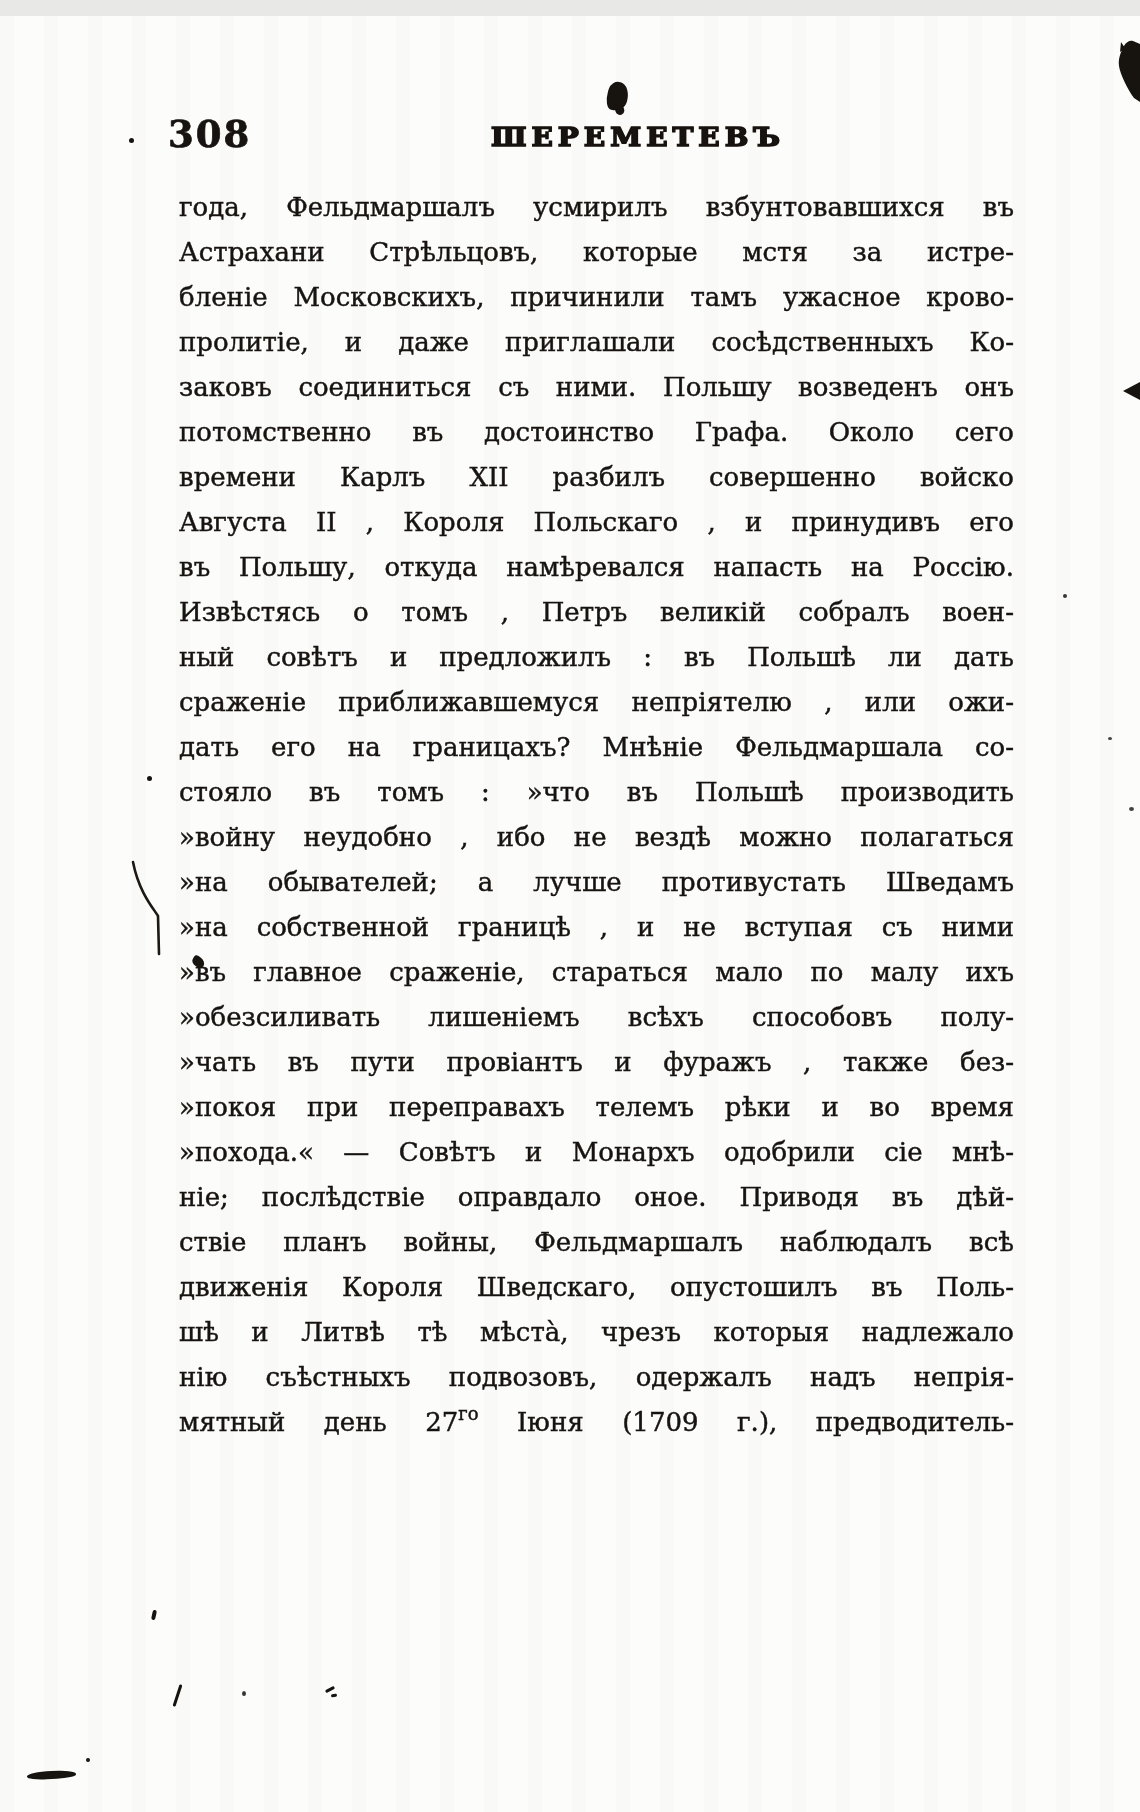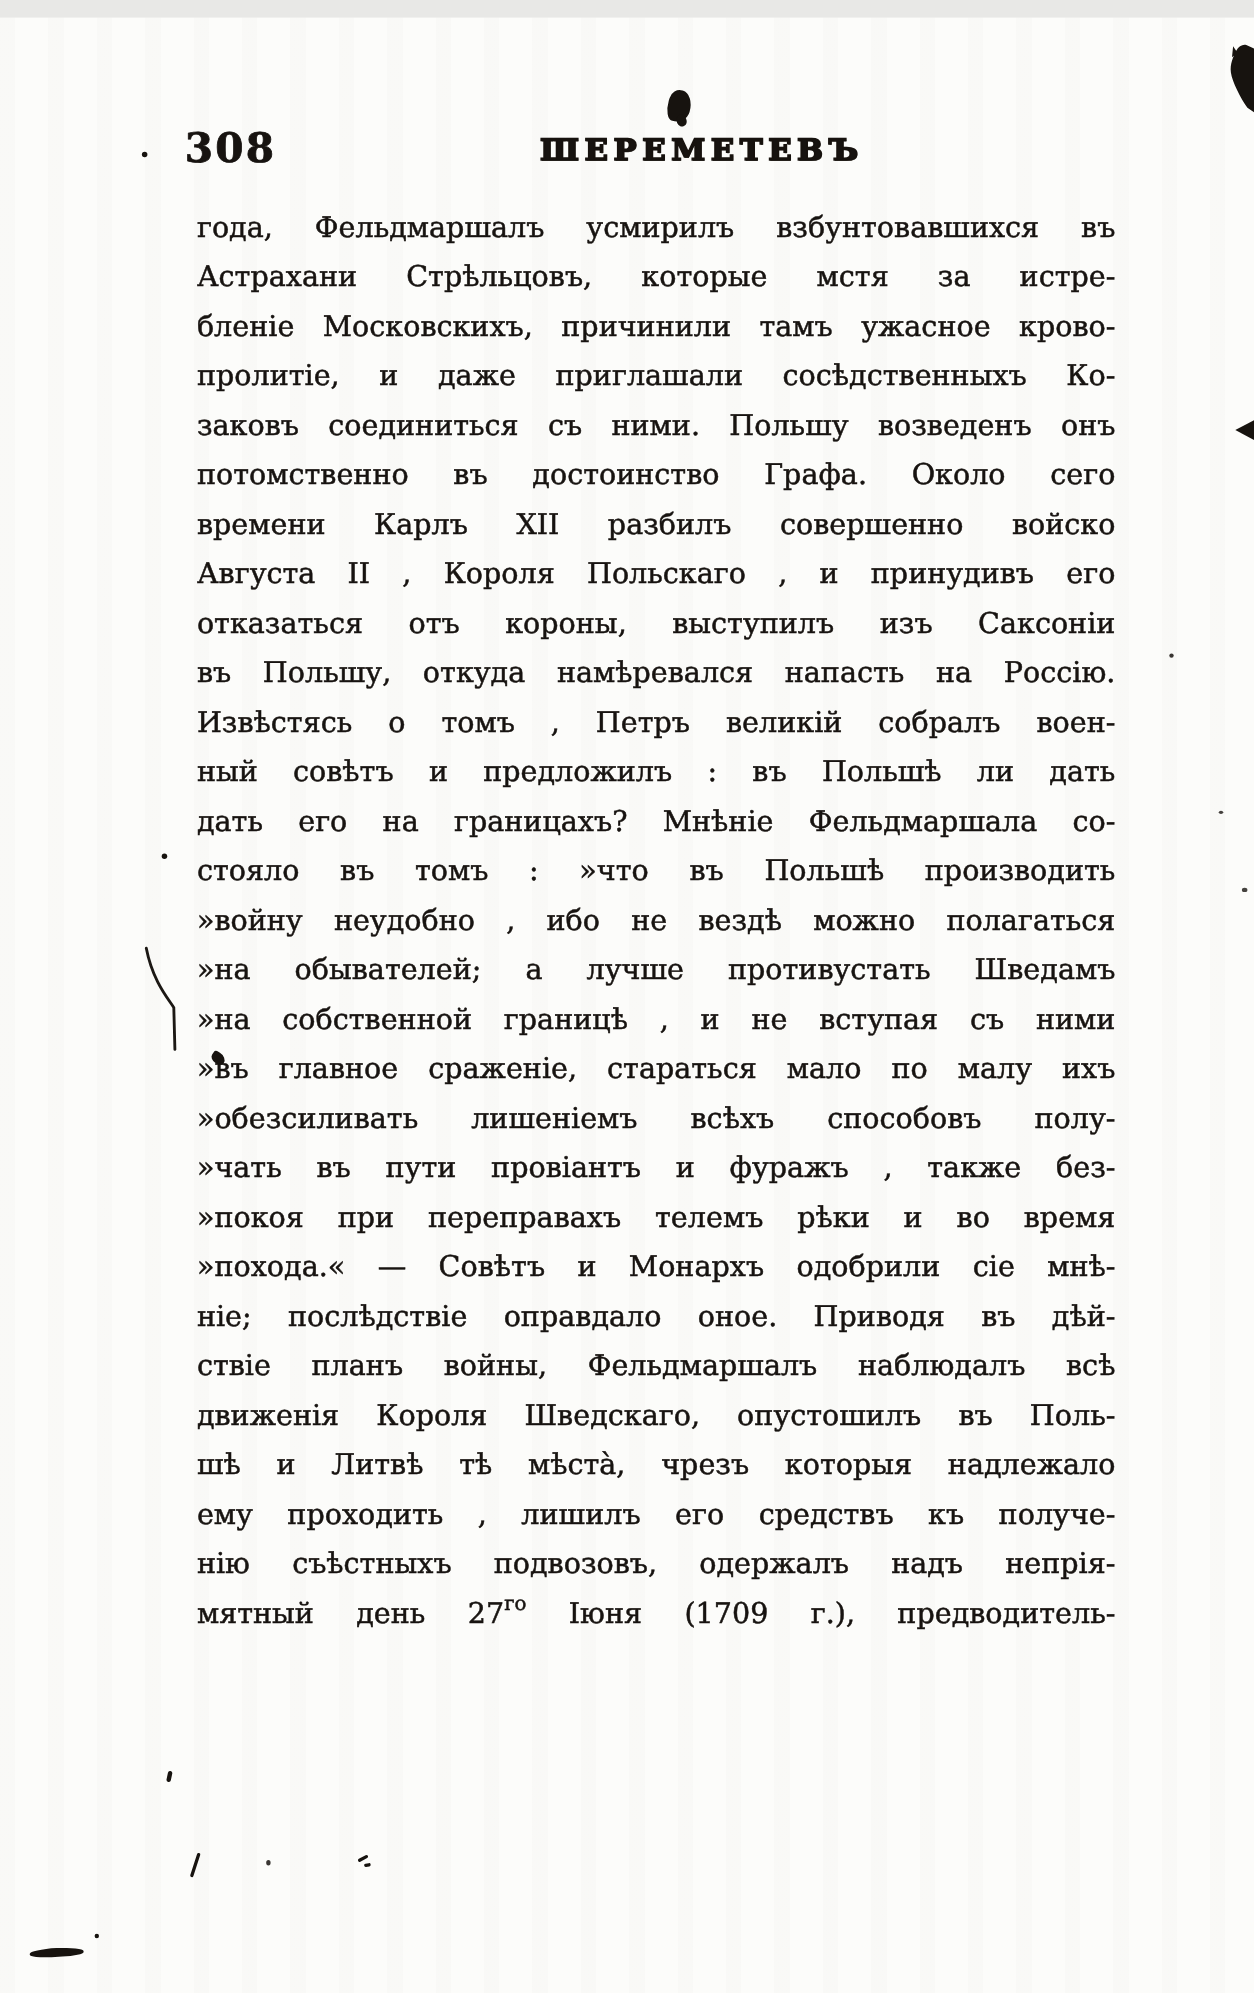--- a/index.html
+++ b/index.html
@@ -81,39 +81,38 @@
 
   <div class="body-text">
       <div class="line">года, Фельдмаршалъ усмирилъ взбунтовавшихся въ</div>
       <div class="line">Астрахани Стрѣльцовъ, которые мстя за истре-</div>
       <div class="line">бленіе Московскихъ, причинили тамъ ужасное крово-</div>
       <div class="line">пролитіе, и даже приглашали сосѣдственныхъ Ко-</div>
       <div class="line">заковъ соединиться съ ними. Польшу возведенъ онъ</div>
       <div class="line">потомственно въ достоинство Графа. Около сего</div>
       <div class="line">времени Карлъ XII разбилъ совершенно войско</div>
       <div class="line">Августа II , Короля Польскаго , и принудивъ его</div>
-      <div class="line">отказаться отъ короны, выступилъ изъ Саксоніи</div>
       <div class="line">въ Польшу, откуда намѣревался напасть на Россію.</div>
       <div class="line">Извѣстясь о томъ , Петръ великій собралъ воен-</div>
       <div class="line">ный совѣтъ и предложилъ : въ Польшѣ ли дать</div>
+      <div class="line">сраженіе приближавшемуся непріятелю , или ожи-</div>
       <div class="line">дать его на границахъ? Мнѣніе Фельдмаршала со-</div>
       <div class="line">стояло въ томъ : »что въ Польшѣ производить</div>
       <div class="line">»войну неудобно , ибо не вездѣ можно полагаться</div>
       <div class="line">»на обывателей; а лучше противустать Шведамъ</div>
       <div class="line">»на собственной границѣ , и не вступая съ ними</div>
       <div class="line">»въ главное сраженіе, стараться мало по малу ихъ</div>
       <div class="line">»обезсиливать лишеніемъ всѣхъ способовъ полу-</div>
       <div class="line">»чать въ пути провіантъ и фуражъ , также без-</div>
       <div class="line">»покоя при переправахъ телемъ рѣки и во время</div>
       <div class="line">»похода.« — Совѣтъ и Монархъ одобрили сіе мнѣ-</div>
       <div class="line">ніе; послѣдствіе оправдало оное. Приводя въ дѣй-</div>
       <div class="line">ствіе планъ войны, Фельдмаршалъ наблюдалъ всѣ</div>
       <div class="line">движенія Короля Шведскаго, опустошилъ въ Поль-</div>
       <div class="line">шѣ и Литвѣ тѣ мѣста̀, чрезъ которыя надлежало</div>
-      <div class="line">ему проходить , лишилъ его средствъ къ получе-</div>
       <div class="line">нію съѣстныхъ подвозовъ, одержалъ надъ непрія-</div>
       <div class="line">мятный день 27<sup>го</sup> Іюня (1709 г.), предводитель-</div>
     </div>
 
   <div class="mark" style="left:129px; top:122px; width:5px; height:5px; border-radius:50%;"></div>
 
   <div class="mark" style="left:607px; top:66px; width:21px; height:29px; border-radius:45% 55% 62% 38% / 35% 60% 42% 58%; transform:rotate(16deg);"></div>
   <div class="mark" style="left:615px; top:88px; width:9px; height:11px; border-radius:60% 40% 50% 50%; transform:rotate(-24deg);"></div>
 
   <svg class="svg-mark" style="left:1106px; top:24px;" width="34" height="66" viewBox="0 0 34 66">

